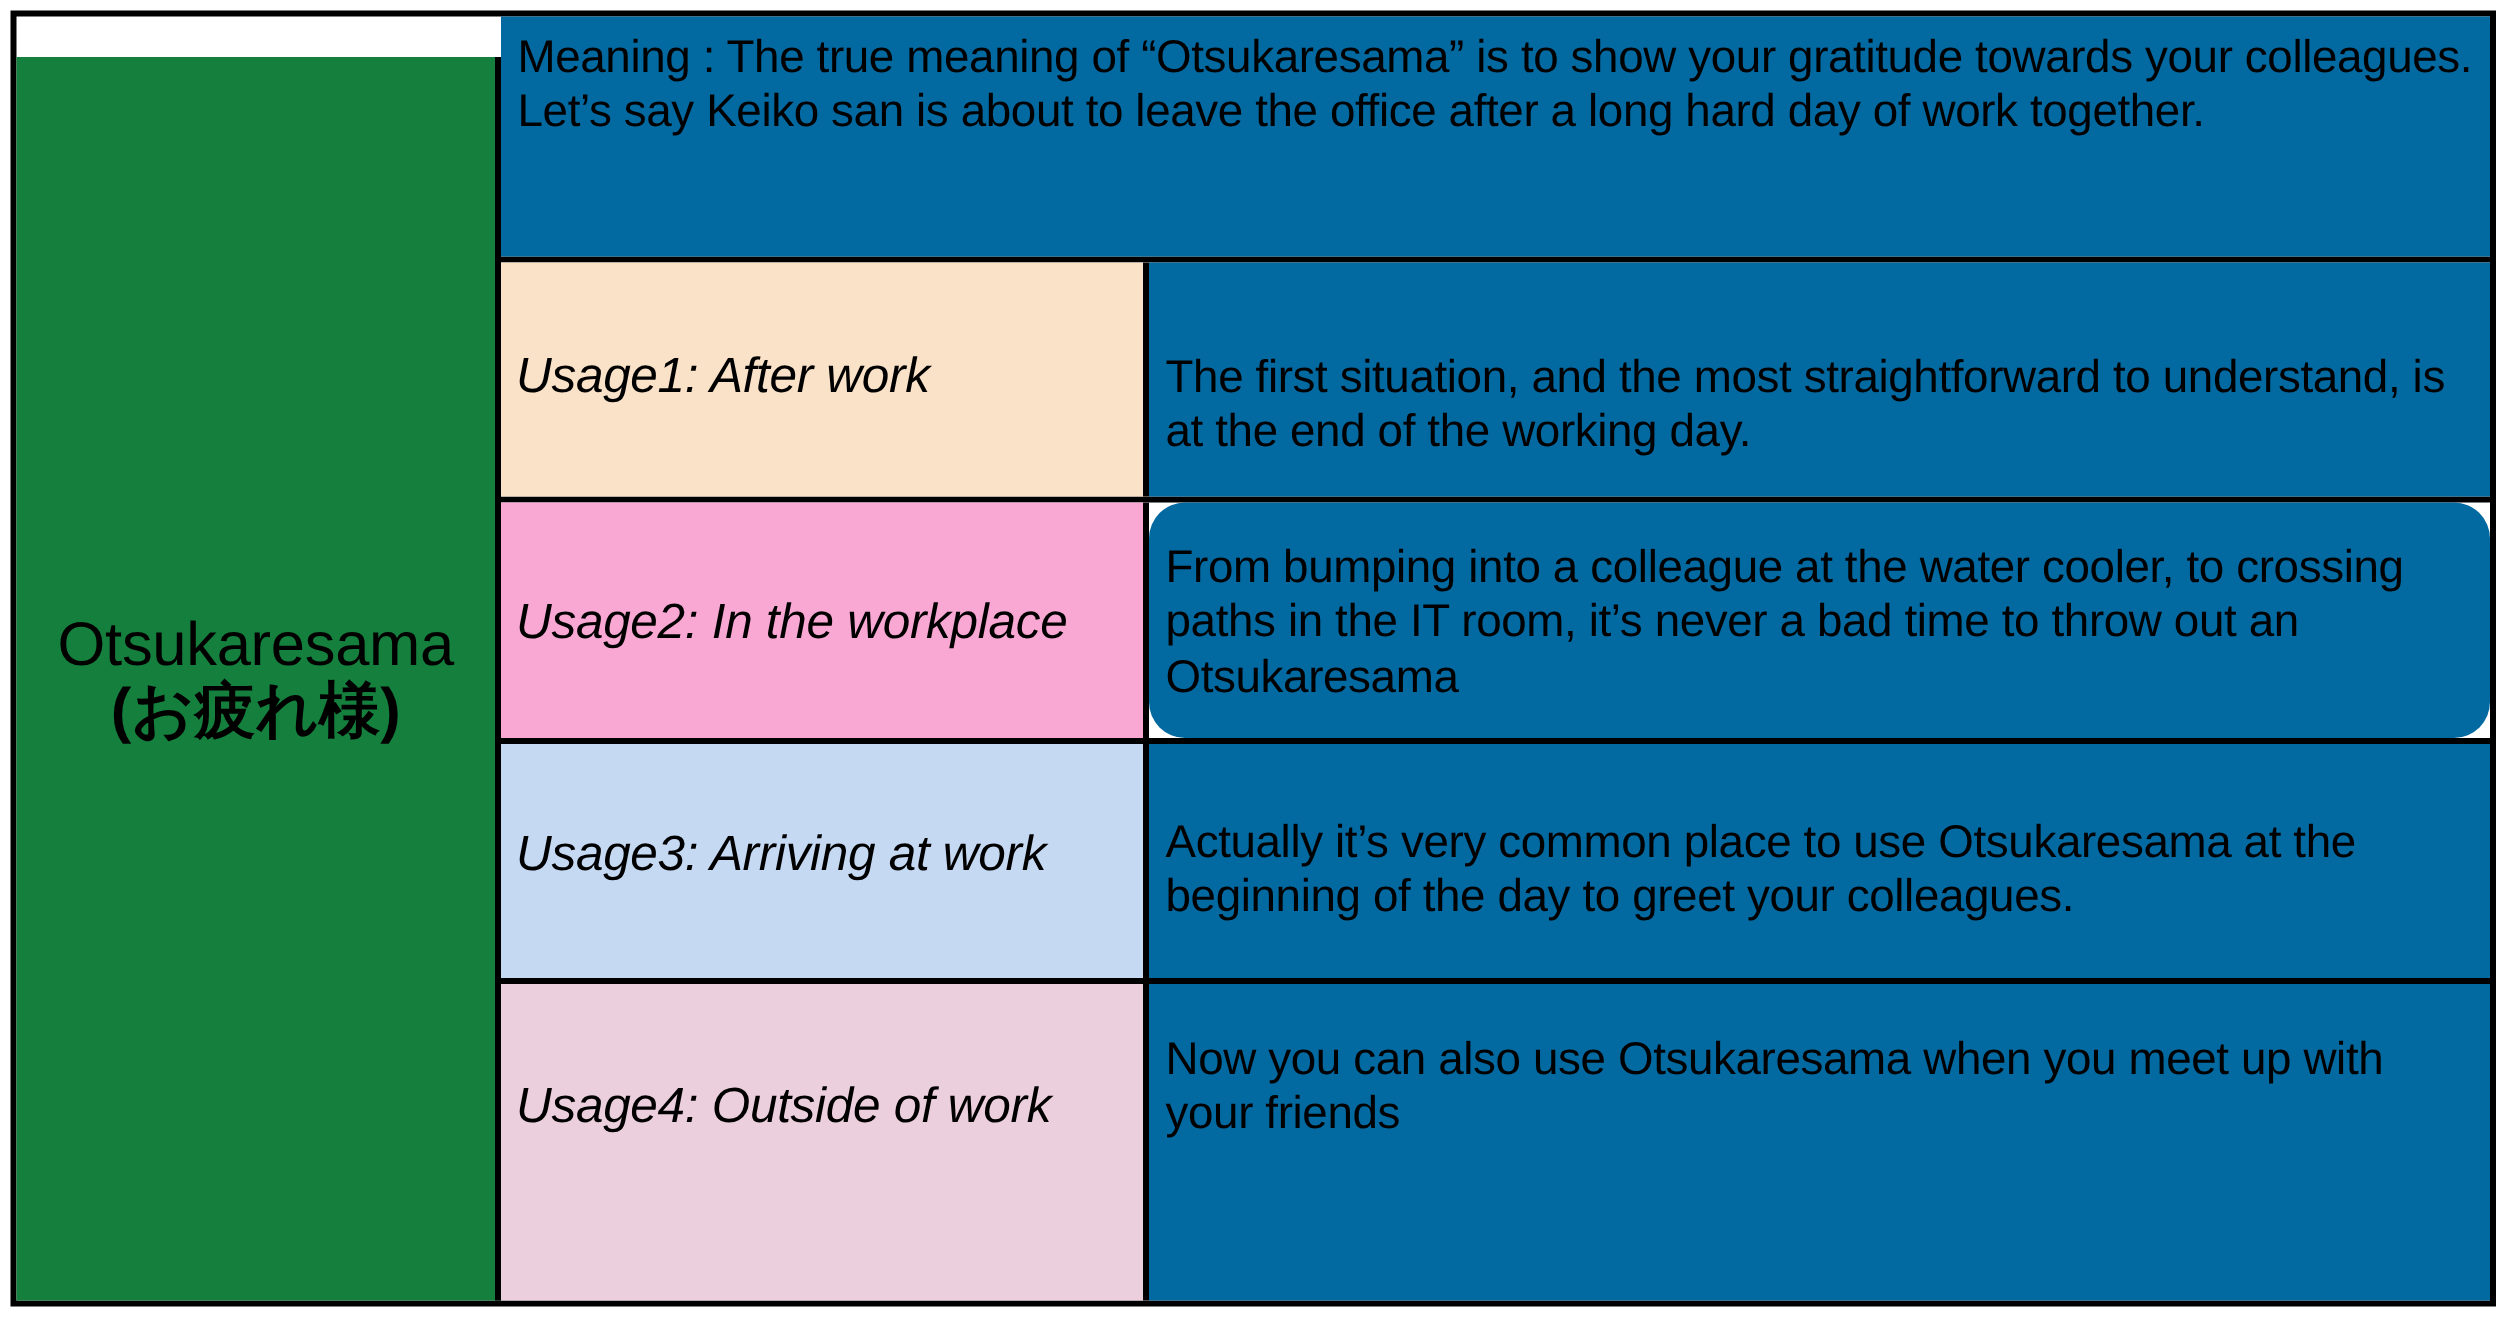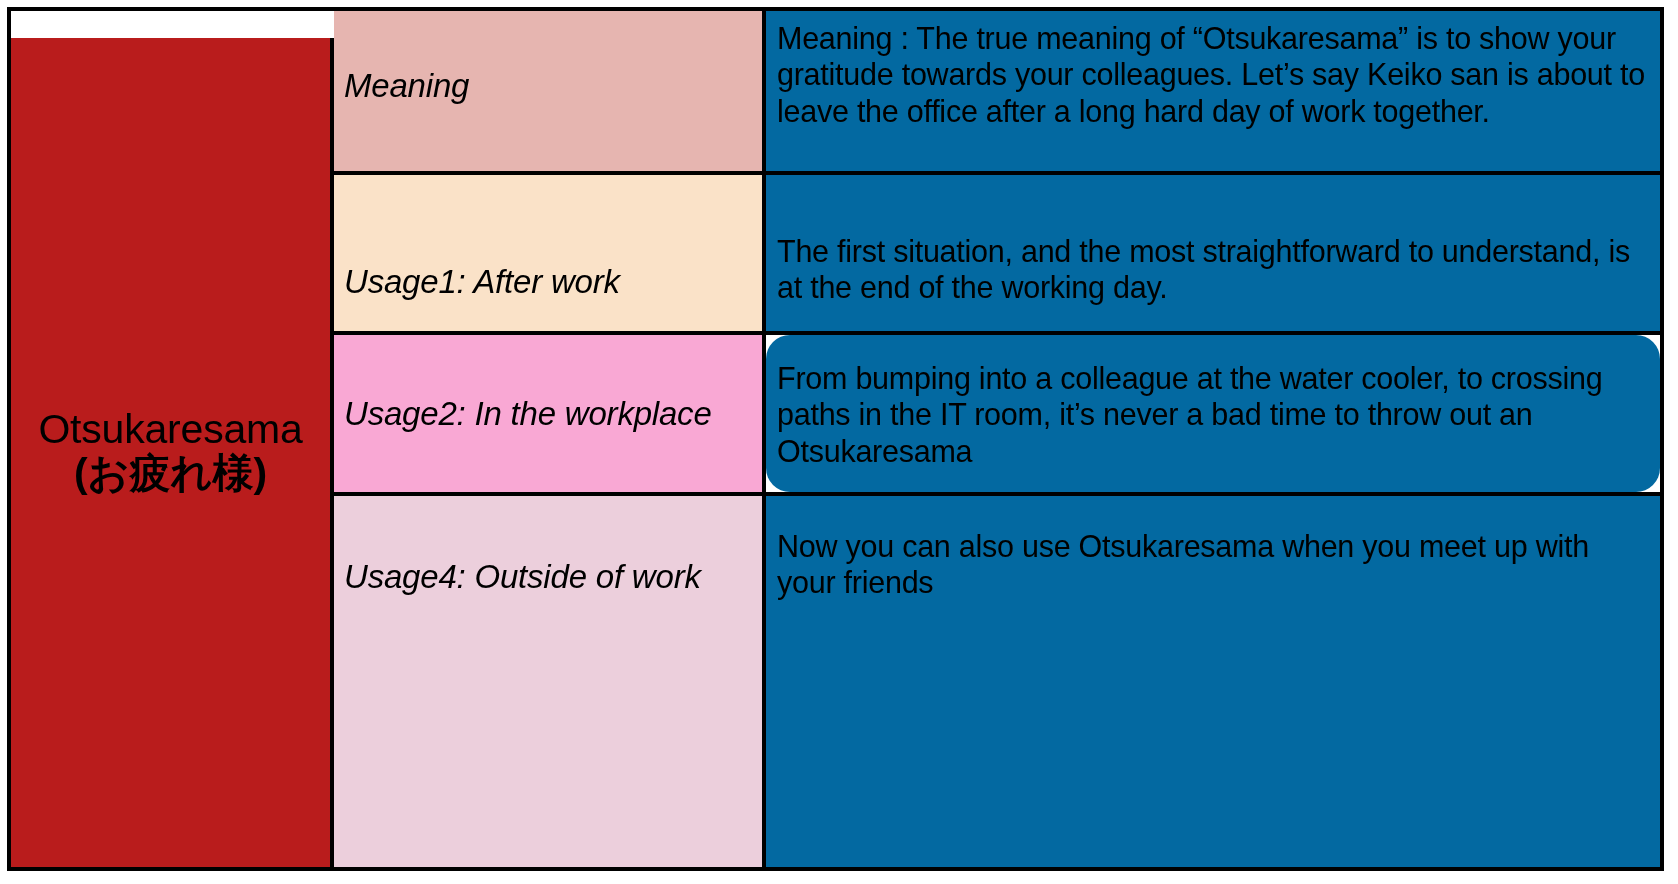--- a/index.html
+++ b/index.html
@@ -118,49 +118,46 @@
   }
   .desc-text {
     font-size: 30.5px;
     line-height: 1.195;
     color: #000000;
     letter-spacing: -0.25px;
   }
 
   
   .row-r1 .label-cell { align-items: flex-start; padding-top: 56px; }
-  .row-r2 .label-cell { align-items: flex-start; padding-top: 88px; }
+  .row-r2 .label-cell { align-items: flex-start; padding-top: 56px; }
   .row-r3 .label-cell { align-items: center; }
   .row-r4 .label-cell { align-items: flex-start; padding-top: 54px; }
   .row-r5 .label-cell { align-items: flex-start; padding-top: 62px; }
 
   .row-r1 .desc-cell { align-items: flex-start; padding-top: 9px; }
   .row-r2 .desc-cell { align-items: flex-start; padding-top: 58px; }
   .row-r3 .desc-cell { align-items: flex-start; padding-top: 25px; border-radius: 24px; }
   .row-r4 .desc-cell { align-items: flex-start; padding-top: 47px; }
   .row-r5 .desc-cell { align-items: flex-start; padding-top: 32px; }
 </style>
 </head>
 <body>
 
 <div class="sheet">
 
   <div class="table-wrap">
 
-    <div class="term-col" style="background: #b91c1c; margin-top: 27px;">
+    <div class="term-col" style="background: #15803d; margin-top: 27px;">
       <div class="term-title">Otsukaresama</div>
       <div class="term-jp">(お疲れ様)</div>
     </div>
 
     <div class="rows">
 
       <div class="row row-r1">
-        <div class="label-cell" style="background:#e6b5b0;">
-          <span class="label-text">Meaning</span>
-        </div>
         <div class="desc-cell">
           <span class="desc-text">Meaning : The true meaning of “Otsukaresama” is to show your gratitude towards your colleagues. Let’s say Keiko san is about to leave the office after a long hard day of work together.</span>
         </div>
       </div>
 
       <div class="row row-r2">
         <div class="label-cell" style="background:#fae2c8;">
           <span class="label-text">Usage1: After work</span>
         </div>
         <div class="desc-cell">
@@ -170,20 +167,28 @@
 
       <div class="row row-r3">
         <div class="label-cell" style="background:#f9a8d4;">
           <span class="label-text">Usage2: In the workplace</span>
         </div>
         <div class="desc-cell">
           <span class="desc-text">From bumping into a colleague at the water cooler, to crossing paths in the IT room, it’s never a bad time to throw out an Otsukaresama</span>
         </div>
       </div>
 
+      <div class="row row-r4">
+        <div class="label-cell" style="background:#c6d9f3;">
+          <span class="label-text">Usage3: Arriving at work</span>
+        </div>
+        <div class="desc-cell">
+          <span class="desc-text">Actually it’s very common place to use Otsukaresama at the beginning of the day to greet your colleagues.</span>
+        </div>
+      </div>
 
       <div class="row row-r5">
         <div class="label-cell" style="background:#eccfdc;">
           <span class="label-text">Usage4: Outside of work</span>
         </div>
         <div class="desc-cell">
           <span class="desc-text">Now you can also use Otsukaresama when you meet up with your friends</span>
         </div>
       </div>
 

